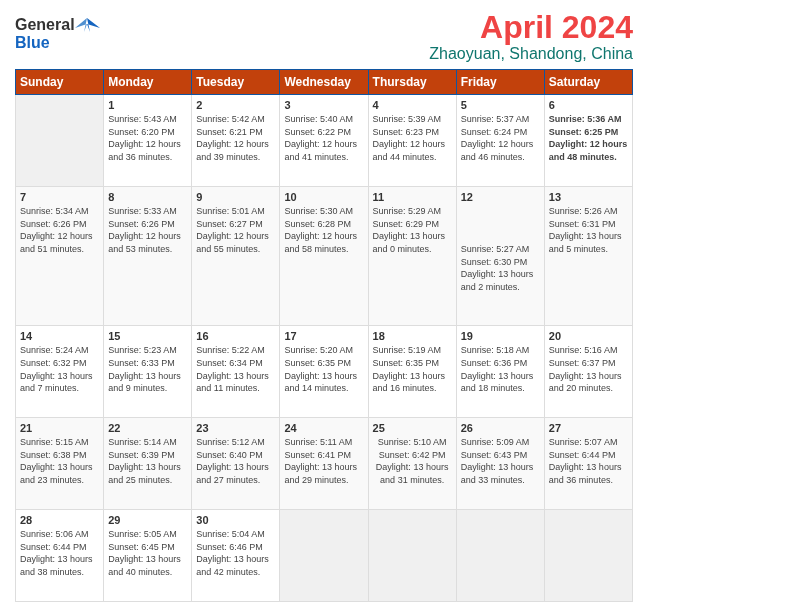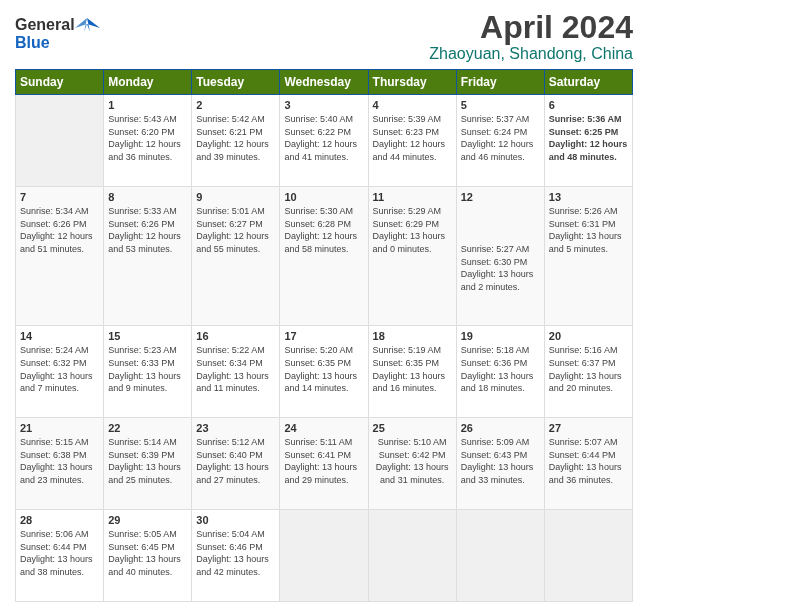--- a/index.html
+++ b/index.html
@@ -26,37 +26,37 @@
     .logo {
       display: flex;
       align-items: center;
     }
     .title-area {
       text-align: right;
     }
     .title-area h1 {
       font-size: 32px;
       font-weight: bold;
-      color: #404040;
+      color: #ef4444;
       line-height: 1.1;
     }
     .title-area h2 {
       font-size: 16px;
       font-weight: normal;
       color: #0f766e;
     }
     .calendar {
       flex: 1;
       border: 1px solid #ccc;
       border-collapse: collapse;
       width: 100%;
       table-layout: fixed;
     }
     .calendar thead th {
-      background: #4d7c0f;
+      background: #c2410c;
       color: #fff;
       font-size: 12px;
       font-weight: bold;
       padding: 5px 4px;
       text-align: left;
       border: 1px solid #1055a0;
     }
     .calendar tbody td {
       vertical-align: top;
       padding: 4px 4px;

